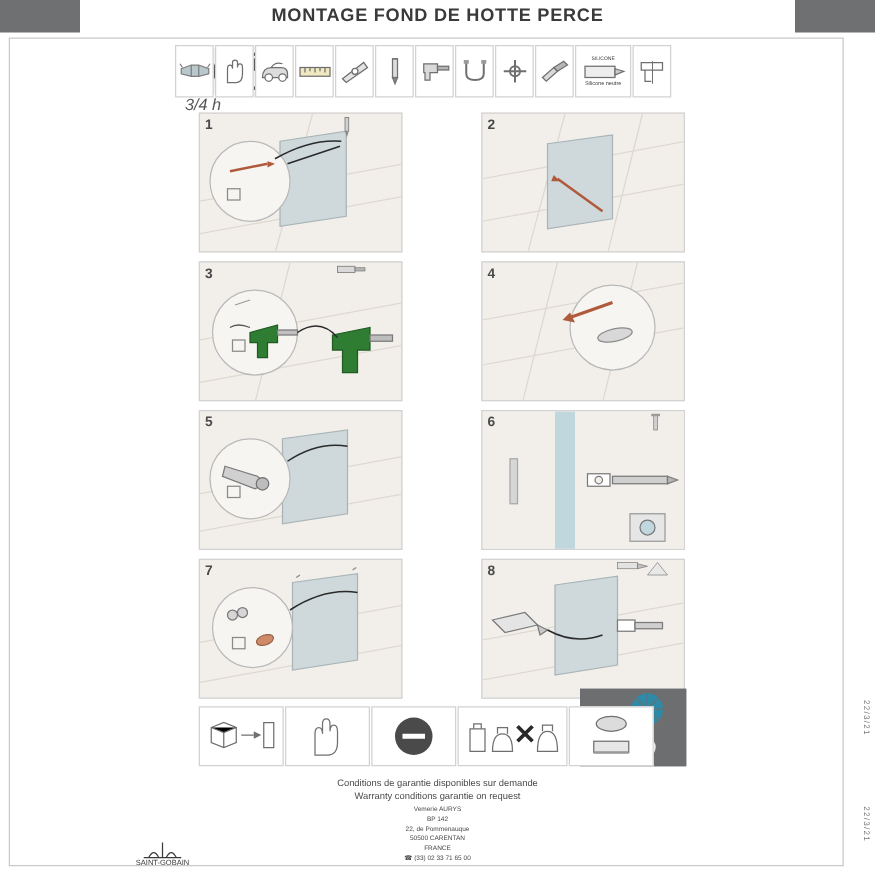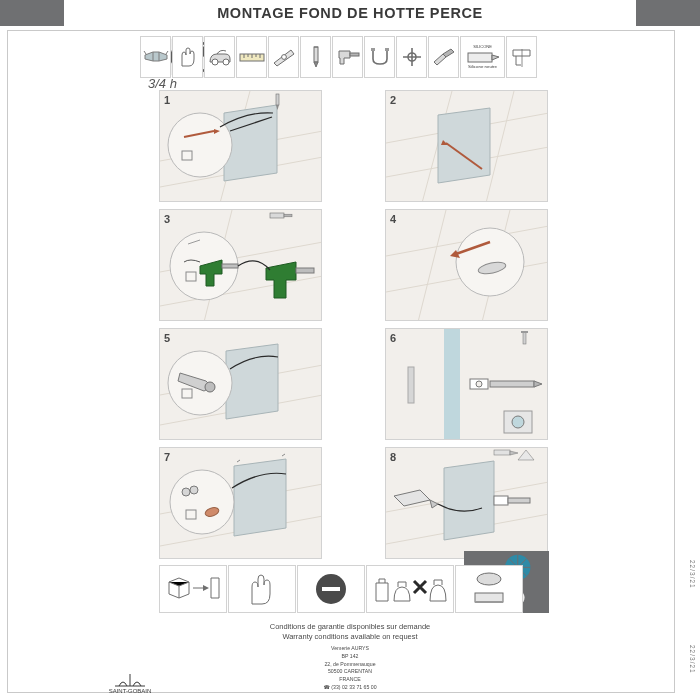--- a/index.html
+++ b/index.html
@@ -437,21 +437,21 @@
     <svg width="52" height="36" viewBox="0 0 52 36">
       <ellipse cx="26" cy="8" rx="12" ry="6" fill="#dcdcdc" stroke="#6f6f6f"></ellipse>
       <rect x="12" y="22" width="28" height="9" fill="#e6e6e6" stroke="#6f6f6f"></rect>
       <path d="M12 31 L40 31" stroke="#9a9a9a" stroke-width="2"></path>
     </svg>
   </div>
 </div>
 
 <div class="warranty">
   <div>Conditions de garantie disponibles sur demande</div>
-  <div>Warranty conditions available on request</div>
+  <div>Warranty conditions garantie on request</div>
 </div>
 
 <div class="addr">
   <div>Vemerie AURYS</div>
   <div>BP 142</div>
   <div>22, de Pommenauque</div>
   <div>50500 CARENTAN</div>
   <div>FRANCE</div>
   <div>
     <span>☎</span>

